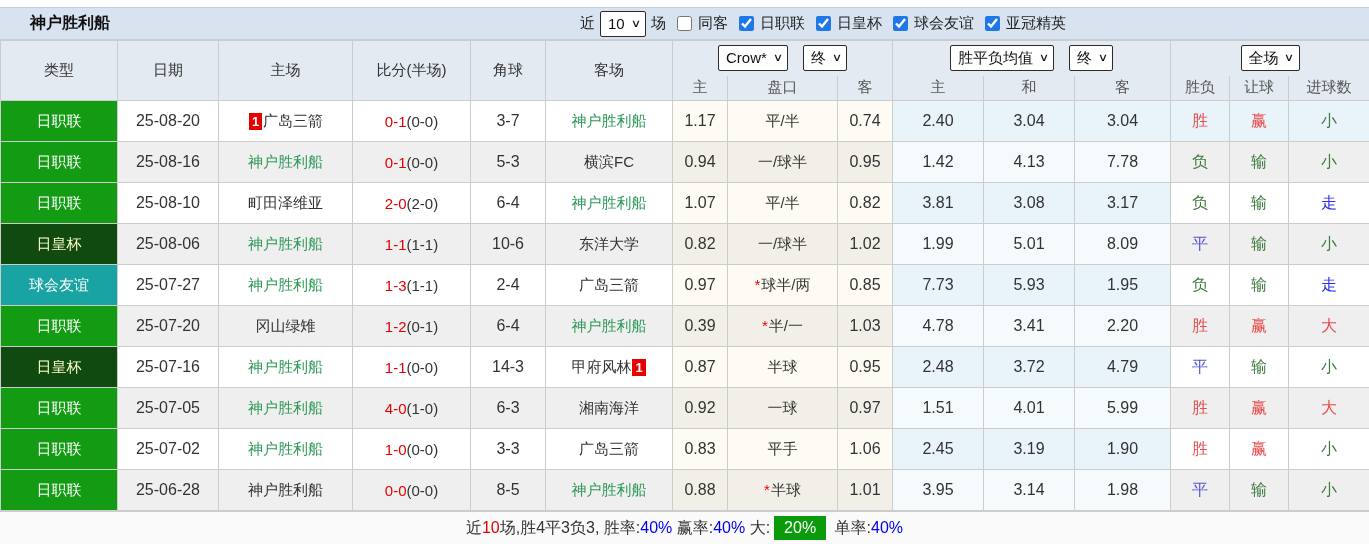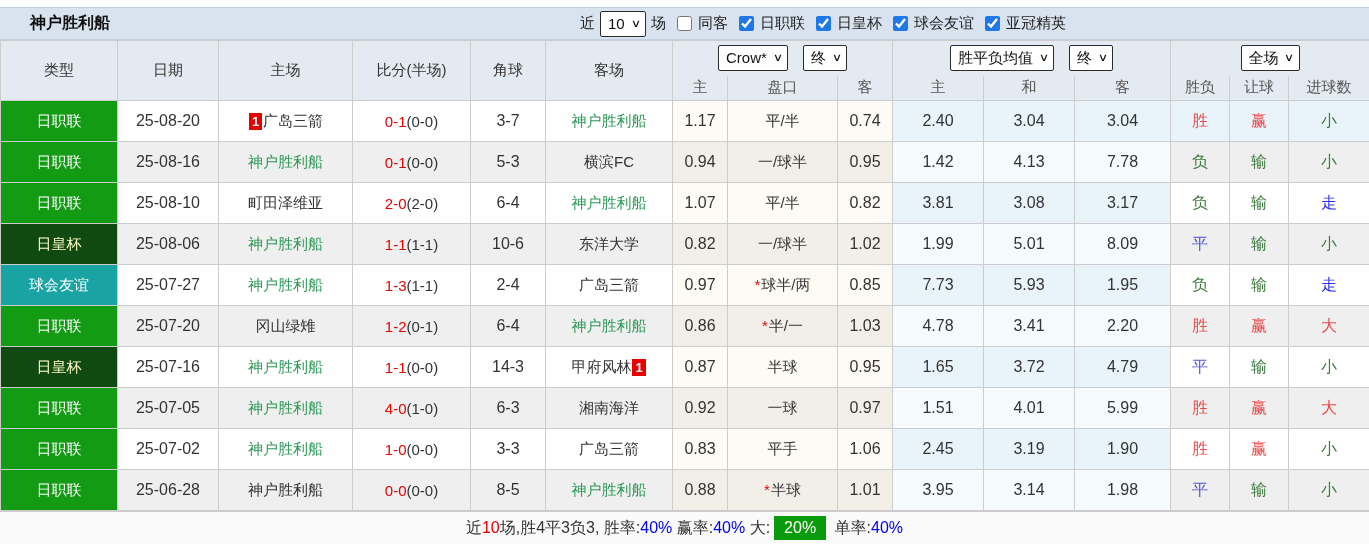--- a/index.html
+++ b/index.html
@@ -232,41 +232,41 @@
       <td class="c-res" style="color: rgb(61, 122, 61);">输</td>
       <td class="c-res" style="color: rgb(46, 46, 240);">走</td>
     </tr>
         <tr>
       <td class="type" style="background: rgb(20, 155, 20); color: rgb(255, 255, 255);">日职联</td>
       <td>25-07-20</td>
       <td><span class="team home">冈山绿雉</span></td>
       <td class="score"><span class="ft">1-2</span><span class="ht">(0-1)</span></td>
       <td>6-4</td>
       <td><span class="team away kobe">神户胜利船</span></td>
-      <td class="c-crow">0.86</td>
+      <td class="c-crow">0.39</td>
       <td class="c-crow hcap"><span class="star">*</span><span>半/一</span></td>
       <td class="c-crow">1.03</td>
       <td class="c-mean">4.78</td>
       <td class="c-mean">3.41</td>
       <td class="c-mean">2.20</td>
       <td class="c-res" style="color: rgb(232, 76, 76);">胜</td>
       <td class="c-res" style="color: rgb(232, 76, 76);">赢</td>
       <td class="c-res" style="color: rgb(232, 76, 76);">大</td>
     </tr>
         <tr>
       <td class="type" style="background: rgb(17, 74, 17); color: rgb(255, 255, 200);">日皇杯</td>
       <td>25-07-16</td>
       <td><span class="team home kobe">神户胜利船</span></td>
       <td class="score"><span class="ft">1-1</span><span class="ht">(0-0)</span></td>
       <td>14-3</td>
       <td><span class="team away">甲府风林</span><span class="badge bpost">1</span></td>
       <td class="c-crow">0.87</td>
       <td class="c-crow hcap"><span>半球</span></td>
       <td class="c-crow">0.95</td>
-      <td class="c-mean">1.65</td>
+      <td class="c-mean">2.48</td>
       <td class="c-mean">3.72</td>
       <td class="c-mean">4.79</td>
       <td class="c-res" style="color: rgb(82, 82, 214);">平</td>
       <td class="c-res" style="color: rgb(61, 122, 61);">输</td>
       <td class="c-res" style="color: rgb(61, 122, 61);">小</td>
     </tr>
         <tr>
       <td class="type" style="background: rgb(20, 155, 20); color: rgb(255, 255, 255);">日职联</td>
       <td>25-07-05</td>
       <td><span class="team home kobe">神户胜利船</span></td>

